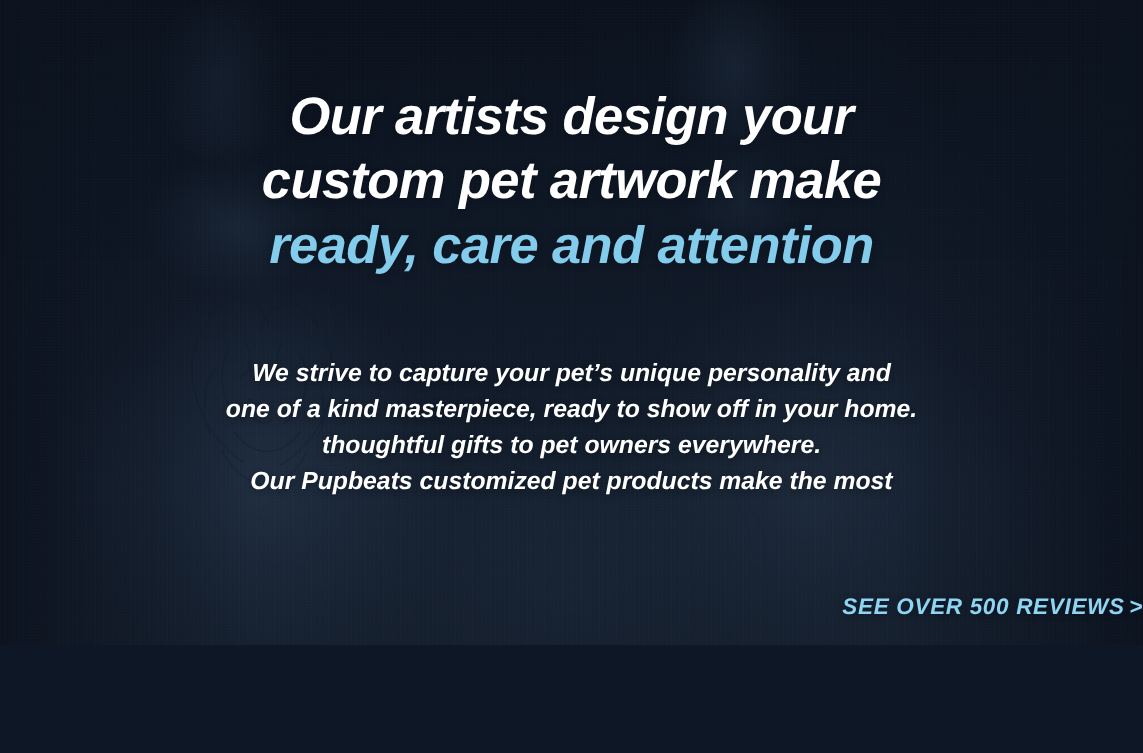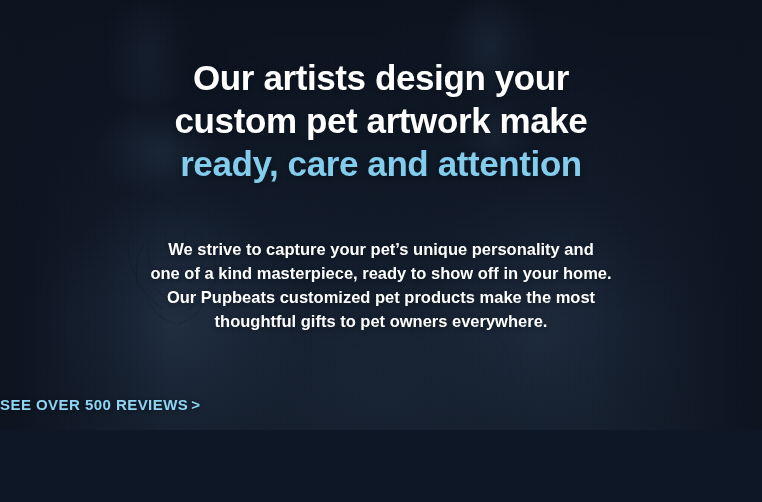--- a/index.html
+++ b/index.html
@@ -12,20 +12,21 @@
     font-family: "Liberation Sans", sans-serif;
   }
 
   
   #banner {
     position: relative;
     width: 762px;
     height: 430px;
     overflow: hidden;
     background: #a21caf;
+    font-style: italic;
     -webkit-font-smoothing: antialiased;
   }
 
   
   .bg-layer {
     position: absolute;
     inset: 0;
     pointer-events: none;
   }
 
@@ -140,21 +141,21 @@
     line-height: 24px;
     color: #ffffff;
     text-shadow: 0 1px 4px rgba(9,16,26,.5);
   }
   .body-copy .line { display: block; }
 
   .cta-wrap {
     margin-top: 63px;
     width: 100%;
     display: flex;
-    justify-content: flex-start;
+    justify-content: flex-end;
   }
   .cta-link {
     display: inline-block;
     font-size: 15px;
     font-weight: bold;
     letter-spacing: .45px;
     color: #8fd4f2;
     text-decoration: none;
     text-shadow: 0 1px 4px rgba(9,16,26,.55);
     cursor: pointer;
@@ -212,22 +213,22 @@
 
     <h2 class="headline">
       <span class="line">Our artists design your</span>
       <span class="line">custom pet artwork make</span>
       <span class="line accent">ready, care and attention</span>
     </h2>
 
     <p class="body-copy">
       <span class="line">We strive to capture your pet’s unique personality and</span>
       <span class="line">one of a kind masterpiece, ready to show off in your home.</span>
+      <span class="line">thoughtful gifts to pet owners everywhere.</span>
       <span class="line">Our Pupbeats customized pet products make the most</span>
-      <span class="line">thoughtful gifts to pet owners everywhere.</span>
     </p>
 
     <div class="cta-wrap">
       <a class="cta-link" href="#"><span>SEE OVER 500 REVIEWS</span><span class="chevron">&gt;</span></a>
     </div>
 
   </div>
 </div>
 
 </body></html>

